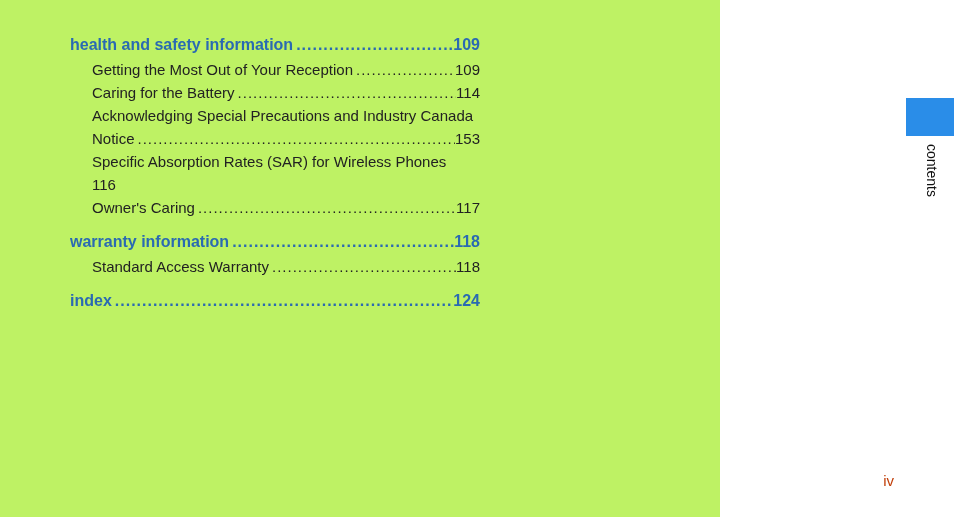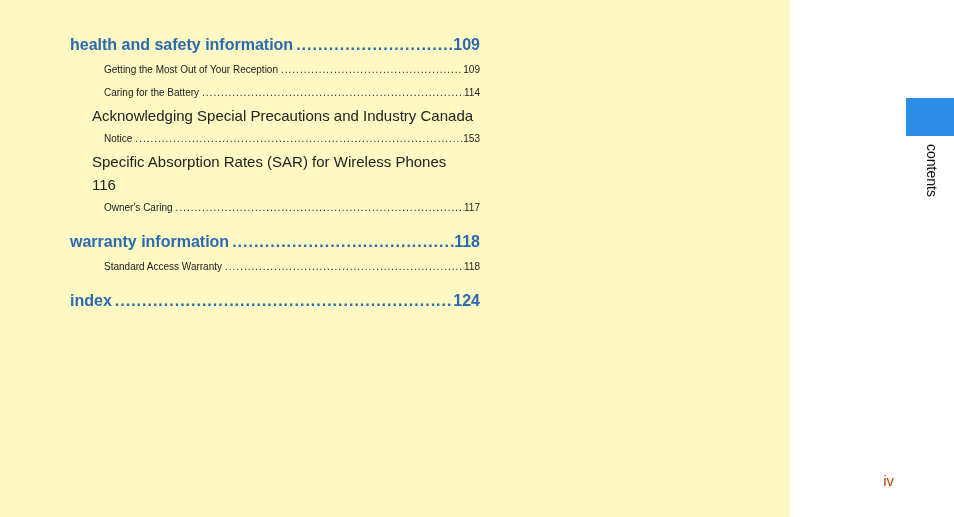--- a/index.html
+++ b/index.html
@@ -7,23 +7,23 @@
       width: 954px;
       height: 517px;
       background: #ffffff;
       font-family: Arial, Helvetica, sans-serif;
       position: relative;
     }
     .page {
       position: absolute;
       left: 0;
       top: 0;
-      width: 790px;
+      width: 720px;
       height: 517px;
-      background: #fef9c3;
+      background: #bef264;
       padding: 36px 0 0 70px;
     }
     .toc-block { width: 410px; }
     .section-head {
       display: flex;
       align-items: baseline;
       font-weight: bold;
       color: #2a6ab2;
       font-size: 16px;
       margin-top: 14px;
@@ -37,24 +37,23 @@
       overflow: hidden;
       letter-spacing: 1px;
       padding: 0 3px;
     }
     .head-page { flex: 0 0 auto; }
     .sub-block { padding-left: 22px; }
     .sub-line {
       display: flex;
       align-items: baseline;
       color: #222222;
-      font-size: 10px;
+      font-size: 15px;
       line-height: 23px;
       white-space: nowrap;
-      margin-left: 12px;
     }
     .sub-title { flex: 0 0 auto; }
     .sub-dots {
       flex: 1 1 auto;
       overflow: hidden;
       letter-spacing: 1px;
       padding: 0 3px;
     }
     .sub-page { flex: 0 0 auto; }
     .sub-wrap {

